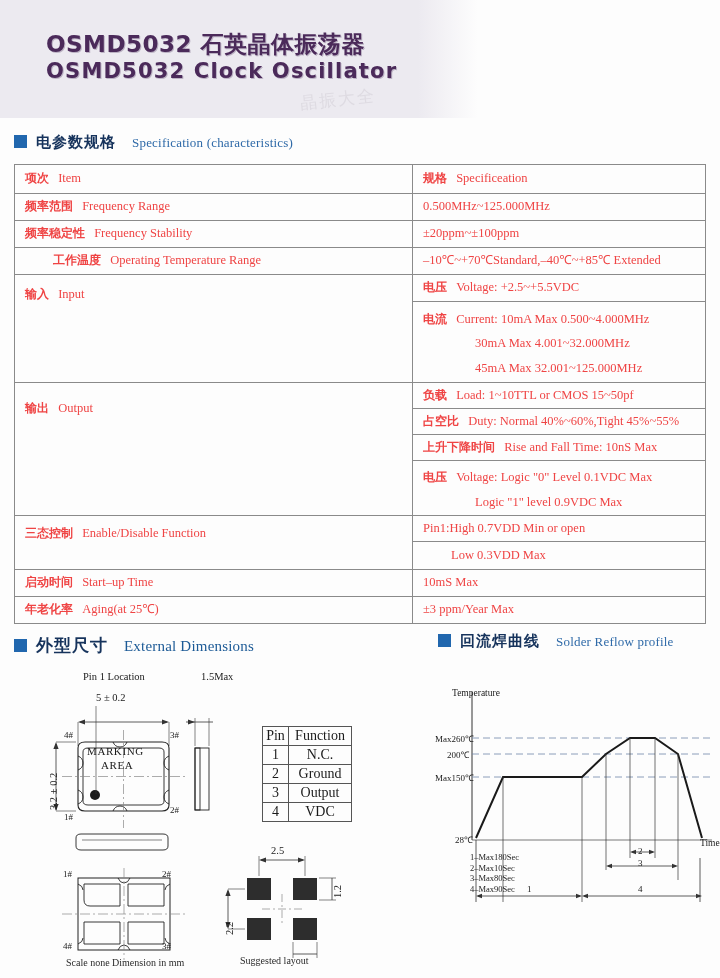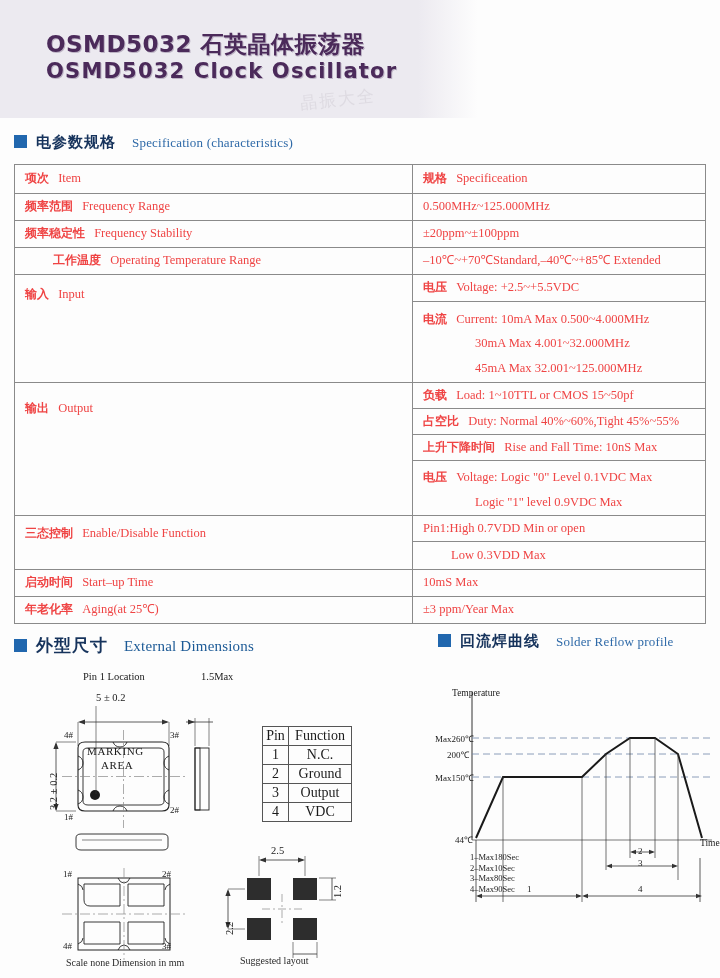--- a/index.html
+++ b/index.html
@@ -443,21 +443,21 @@
       <path d="M152,216 l6,-2.3 v4.6 Z"></path>
         <path d="M272,216 l-6,-2.3 v4.6 Z"></path>
     </g>
   </svg>
 
   <div class="lbl" style="left:452px;top:688px;font-size:9.5px;">Temperature</div>
   <div class="lbl" style="left:700px;top:838px;font-size:9.5px;">Time</div>
   <div class="lbl" style="left:435px;top:732px;font-size:9px;">Max260℃</div>
   <div class="lbl" style="left:447px;top:748px;font-size:9px;">200℃</div>
   <div class="lbl" style="left:435px;top:771px;font-size:9px;">Max150℃</div>
-  <div class="lbl" style="left:455px;top:833px;font-size:9px;">44℃</div>
+  <div class="lbl" style="left:455px;top:833px;font-size:9px;">28℃</div>
 
   <div class="lbl sm" style="left:638px;top:846px;">2</div>
   <div class="lbl sm" style="left:638px;top:858px;">3</div>
   <div class="lbl sm" style="left:527px;top:884px;">1</div>
   <div class="lbl sm" style="left:638px;top:884px;">4</div>
 
   <div class="legend">
     <div>1–Max180Sec</div>
     <div>2–Max10Sec</div>
     <div>3–Max80Sec</div>

